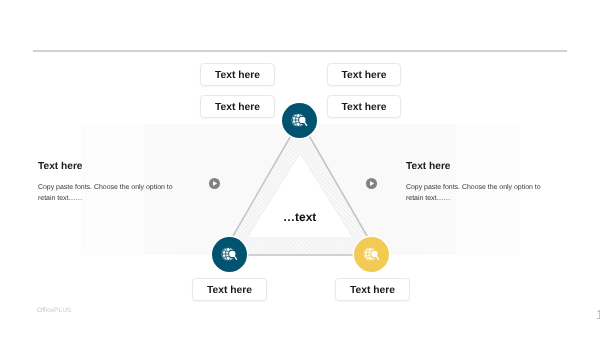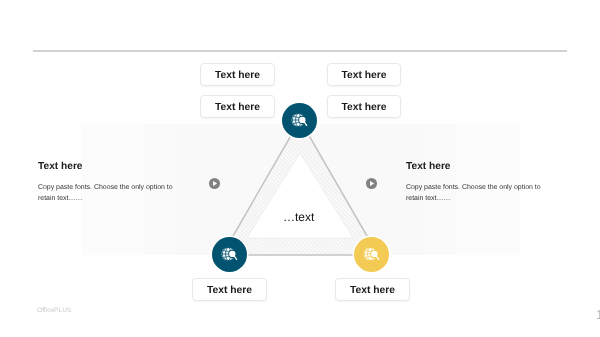--- a/index.html
+++ b/index.html
@@ -22,21 +22,21 @@
   .pill{position:absolute;border:1px solid #e8e8e8;border-radius:4px;background:#fff;
         box-shadow:0 1px 2px rgba(0,0,0,0.045);
         box-sizing:border-box;
         display:flex;align-items:center;justify-content:center;padding-top:2px;
         font-size:10.3px;font-weight:bold;color:#1a1a1a;letter-spacing:0px;}
 
   .node{position:absolute;}
 
   .side-title{position:absolute;font-size:10.2px;font-weight:bold;color:#1a1a1a;white-space:nowrap;}
   .side-body{position:absolute;font-size:6.95px;color:#333333;line-height:1.57;width:141px;}
-  .centertext{position:absolute;font-size:12px;font-weight:normal;color:#111111;white-space:nowrap;}
+  .centertext{position:absolute;font-size:12px;font-weight:bold;color:#111111;white-space:nowrap;}
   .footer-brand{position:absolute;font-size:6.6px;color:#cacaca;}
   .footer-page{position:absolute;font-size:13px;color:#b8b8b8;margin-left:40px;}
   .playbtn{position:absolute;}
 </style>
 </head>
 <body>
 
 <div class="slide">
 
   <div class="divider"></div>

